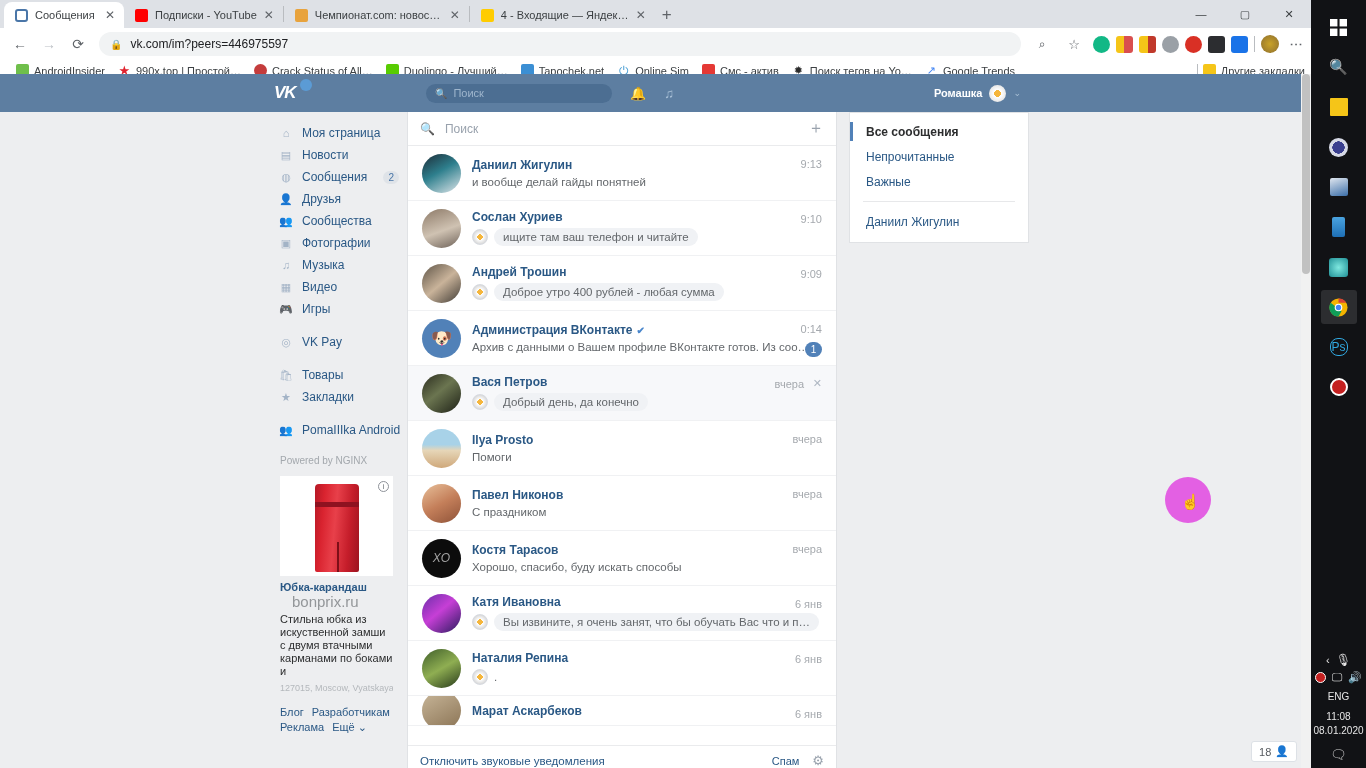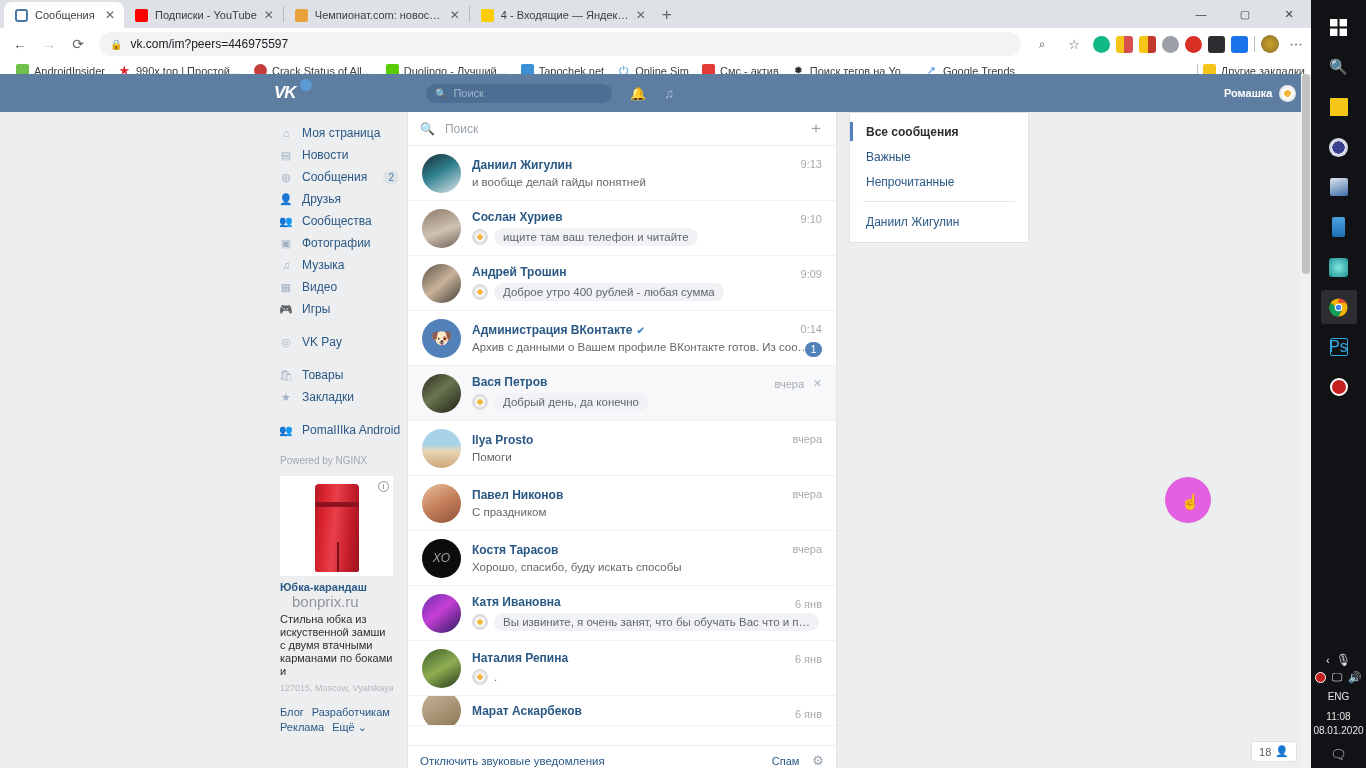--- a/index.html
+++ b/index.html
@@ -48,21 +48,21 @@
   #vkheader { height:38px; background:#5d7ea1; display:flex; align-items:center; }
   #vklogo { width:42px; height:20px; margin-left:274px; position:relative; }
   #vklogo .vk { font-size:17px; font-weight:bold; color:#fff; font-style:italic; letter-spacing:-1px; }
   #vklogo .hat { position:absolute; right:4px; top:-4px; width:12px; height:12px; border-radius:50%;
                  background:#5b9bd5; }
   #vksearch { width:186px; height:19px; background:#4c6e92; border-radius:11px; margin-left:110px;
               display:flex; align-items:center; padding:0 9px; gap:6px; }
   #vksearch .mag { color:#9fb6cd; font-size:10px; }
   #vksearch .ph { color:#9fb6cd; font-size:11px; }
   .hdr-ico { color:#a9c0d6; font-size:13px; margin-left:18px; }
-  #vkuser { margin-left:auto; display:flex; align-items:center; gap:7px; }
+  #vkuser { margin-left:auto; margin-right:290px; display:flex; align-items:center; gap:7px; }
   #vkuser .nm { color:#fff; font-size:11px; font-weight:bold; }
   #vkuser .av { width:17px; height:17px; border-radius:50%; background:radial-gradient(circle,#f5b63c 28%,#fff 30%,#e8e8e8 70%,#cfcfcf 100%); }
   #vkuser .chev { color:#a9c0d6; font-size:9px; }
 
   #vkbody { display:flex; padding-left:274px; }
   
   #leftnav { width:133px; padding-top:10px; flex:none; }
   .nav-item { display:flex; align-items:center; gap:9px; height:22px; padding-left:5px; font-size:12px;
               color:#2a5885; cursor:pointer; position:relative; }
   .nav-ico { width:14px; height:14px; flex:none; color:#a3b3c6; font-size:11px; display:flex;
@@ -526,24 +526,24 @@
           <span id="gear">⚙</span>
         </div>
       </div>
 
       <div id="right">
         <div id="filters">
           <div class="filter active">
               <span>Все сообщения</span>
             </div>
           <div class="filter">
-              <span>Важные</span>
+              <span>Непрочитанные</span>
             </div>
           <div class="filter">
-              <span>Непрочитанные</span>
+              <span>Важные</span>
             </div>
           <div class="filter-sep"></div>
           <div class="filter">
               <span>Даниил Жигулин</span>
             </div>
         </div>
       </div>
     </div>
 
     <div id="vscroll">
@@ -585,21 +585,21 @@
   <div class="tb-ico active">
     <svg width="19" height="19" viewBox="0 0 20 20">
         <circle cx="10" cy="10" r="9.5" fill="#f4b400"></circle>
         <path d="M10 .5A9.5 9.5 0 0 1 18.2 5H10z" fill="#db4437"></path>
         <path d="M1.8 5A9.5 9.5 0 0 0 10 19.5l3.2-5.5z" fill="#0f9d58"></path>
         <circle cx="10" cy="10" r="4" fill="#fff"></circle>
         <circle cx="10" cy="10" r="2.8" fill="#4285f4"></circle>
       </svg>
   </div>
   <div class="tb-ico">
-      <span style="width:18px;height:18px;border:1.5px solid #31a8e0;color:#31a8e0;font-size:16px;display:flex;align-items:center;justify-content:center;border-radius:2px">Ps</span>
+      <span style="width:18px;height:18px;border:1.5px solid #31a8e0;color:#31a8e0;font-size:12px;display:flex;align-items:center;justify-content:center;border-radius:8px">Ps</span>
     </div>
   <div class="tb-ico">
       <span style="width:18px;height:18px;border-radius:50%;border:2px solid #fff;background:#c42020;display:block"></span>
     </div>
 
   <div id="tray">
     <div class="tray-row">
       <span style="font-size:11px">‹</span>
       <span style="font-size:12px">🎙</span>
     </div>

